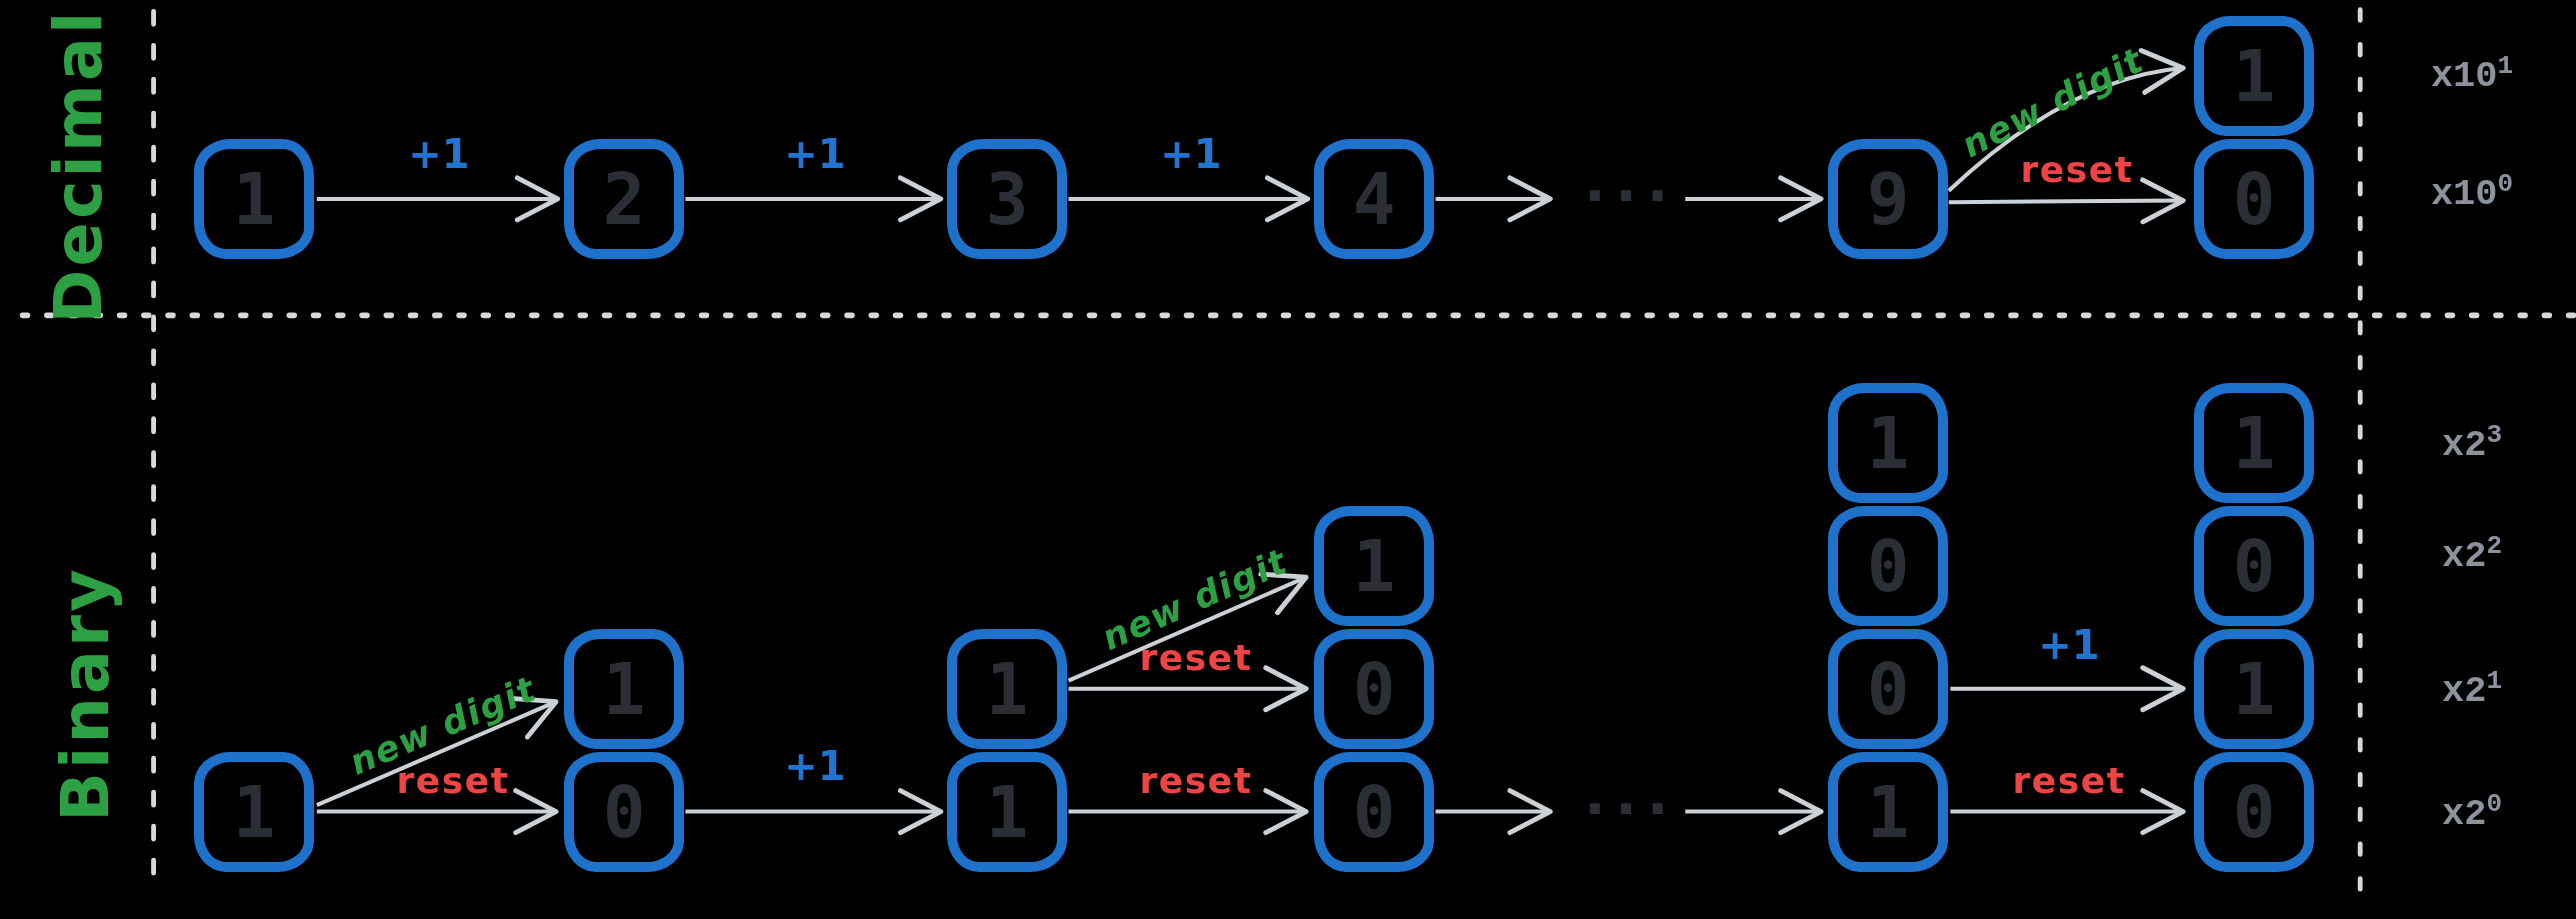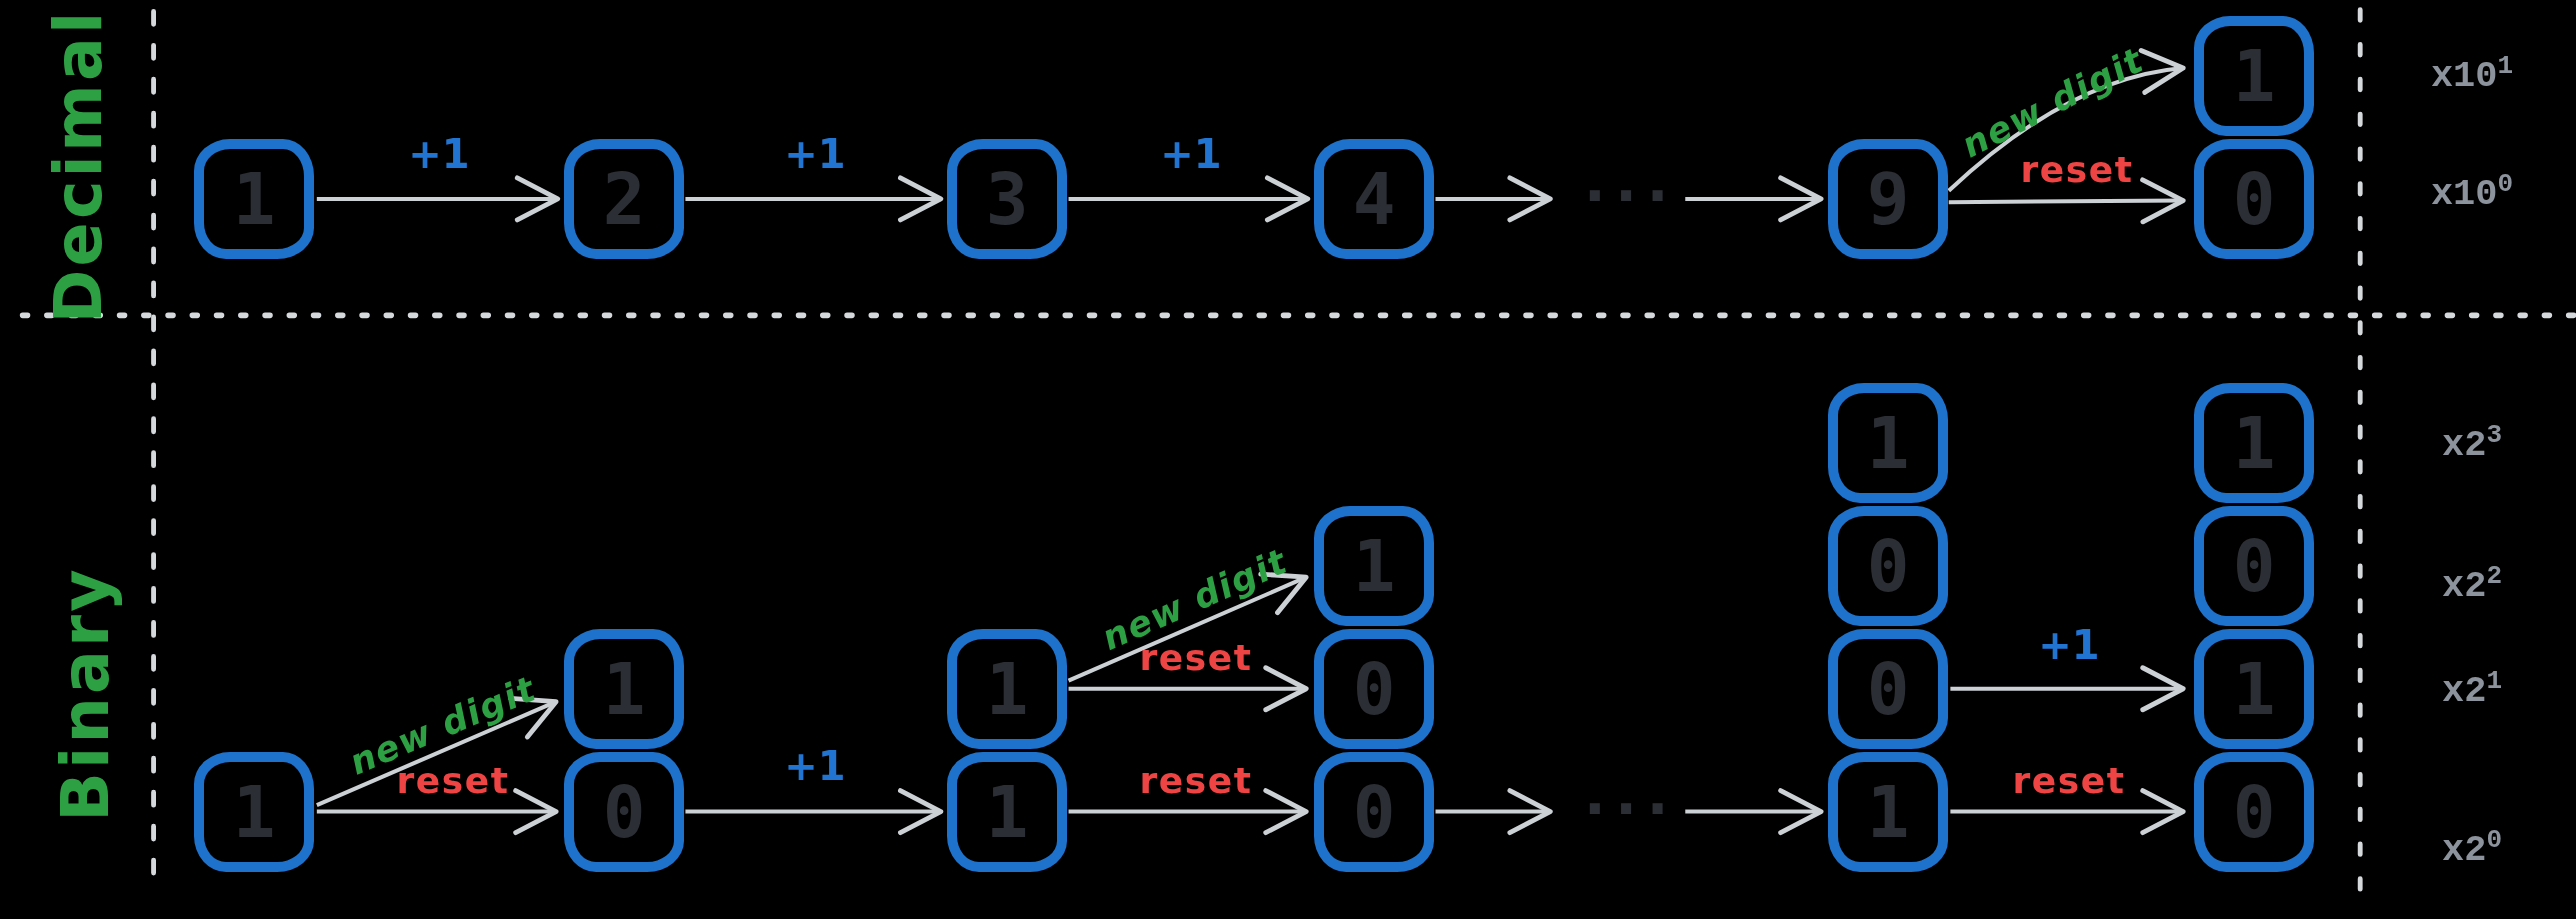--- a/index.html
+++ b/index.html
@@ -113,18 +113,18 @@
   <div class="lbl reset" style="left:453px;top:781px;">reset</div>
   <div class="lbl plus" style="left:815px;top:766px;">+1</div>
   <div class="lbl nd" style="left:1195px;top:600px;transform:translate(-50%,-50%) rotate(-24deg);">new digit</div>
   <div class="lbl reset" style="left:1196px;top:658px;">reset</div>
   <div class="lbl reset" style="left:1196px;top:781px;">reset</div>
   <div class="lbl plus" style="left:2069px;top:645px;">+1</div>
   <div class="lbl reset" style="left:2069px;top:781px;">reset</div>
   <div class="dots" style="left:1631px;top:794px;">...</div>
 
   <div class="pow" style="left:2472px;top:443px;"><span>x2</span><sup>3</sup></div>
-  <div class="pow" style="left:2472px;top:584px;"><span>x2</span><sup>2</sup></div>
+  <div class="pow" style="left:2472px;top:554px;"><span>x2</span><sup>2</sup></div>
   <div class="pow" style="left:2472px;top:689px;"><span>x2</span><sup>1</sup></div>
-  <div class="pow" style="left:2472px;top:812px;margin-top:36px;"><span>x2</span><sup>0</sup></div>
+  <div class="pow" style="left:2472px;top:812px;"><span>x2</span><sup>0</sup></div>
 
 </div>
 
 
 </body></html>

